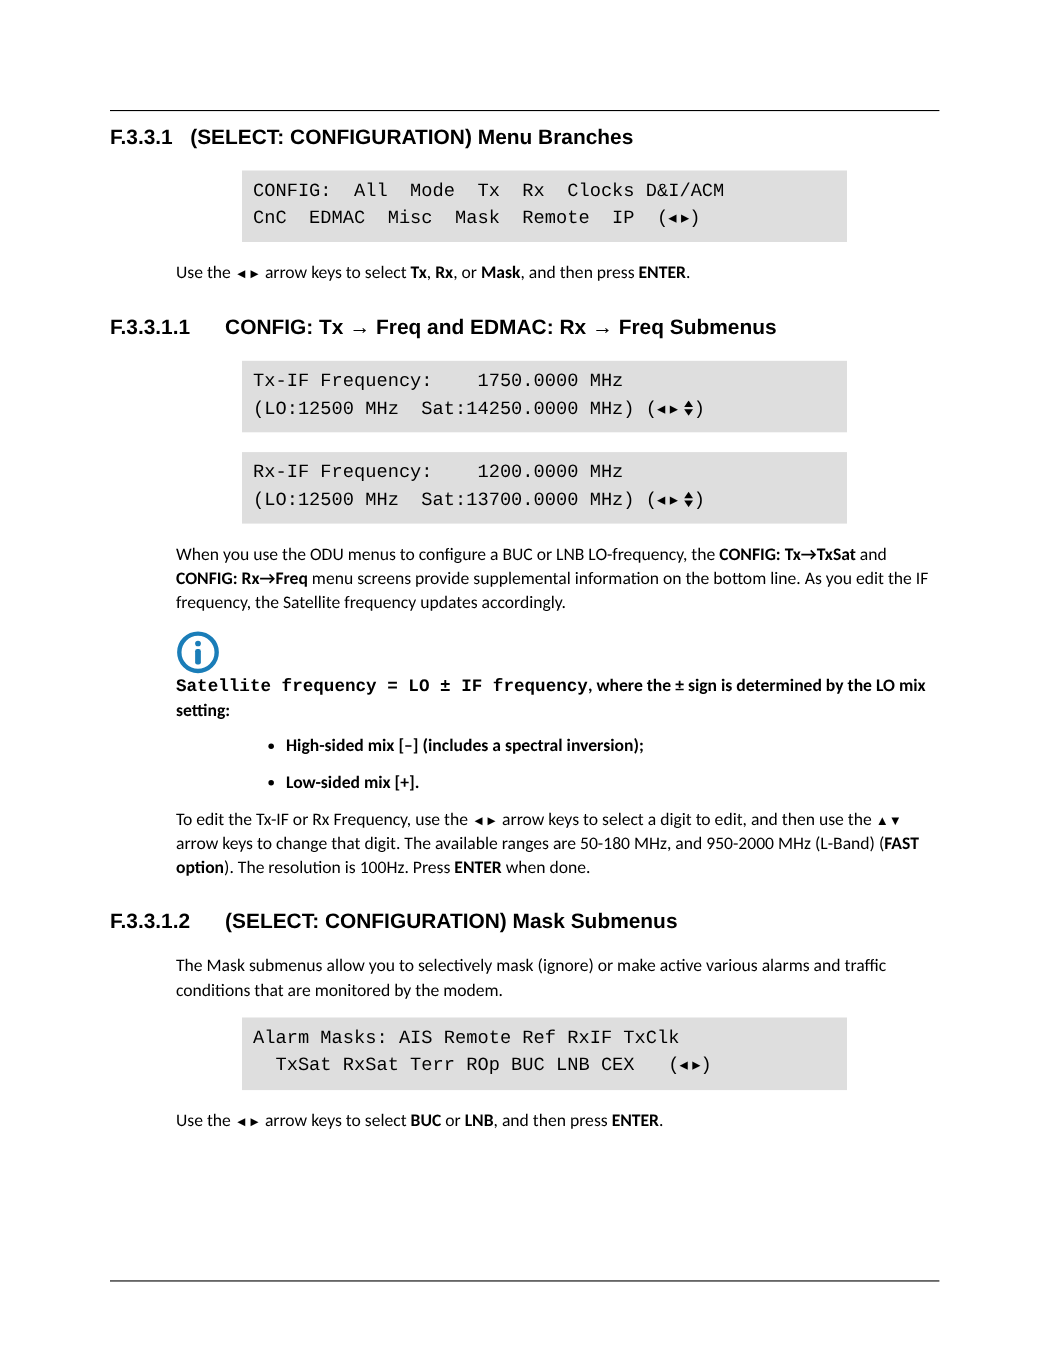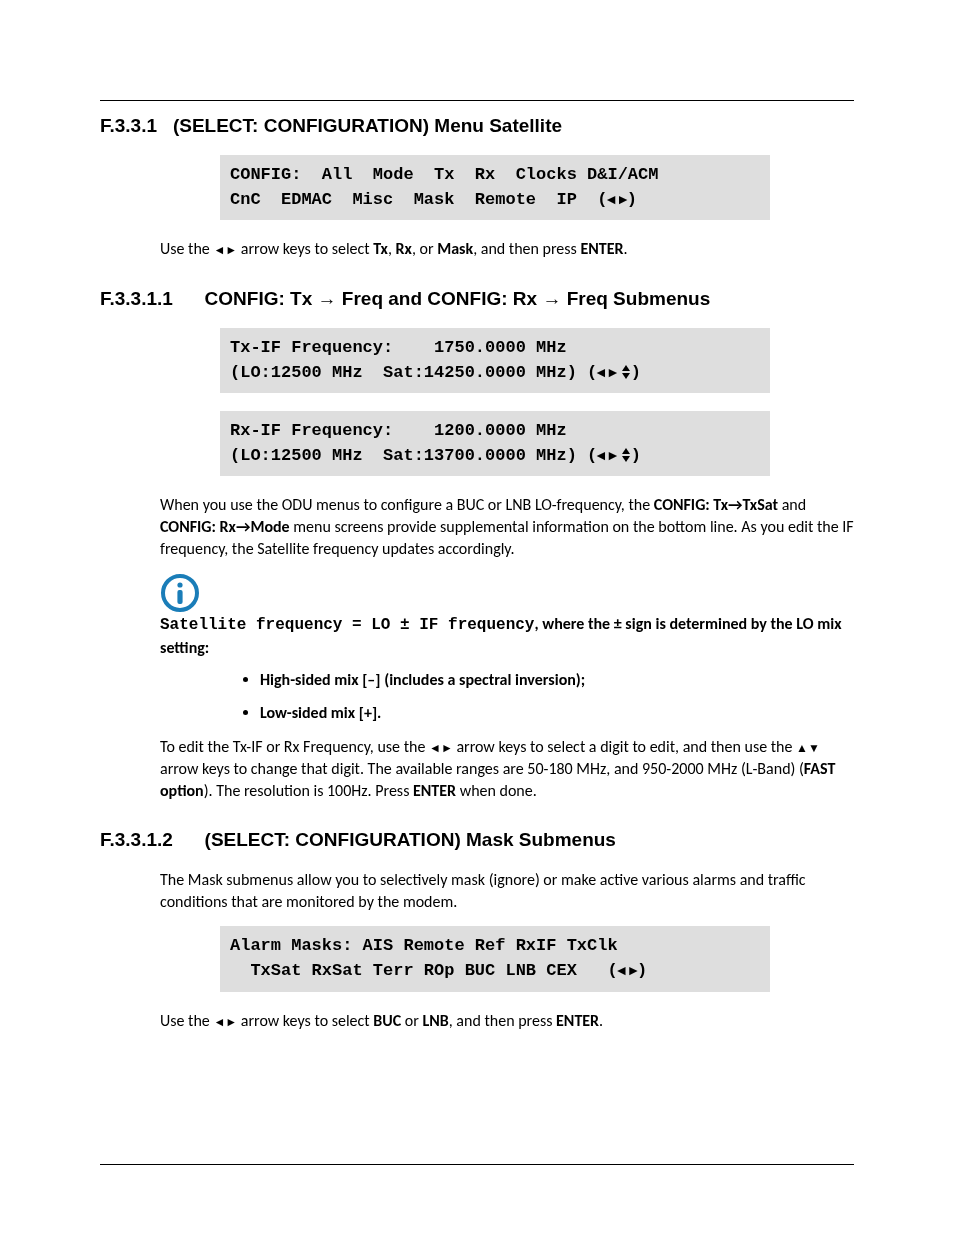--- a/index.html
+++ b/index.html
@@ -24,21 +24,21 @@
   h2 {
     font-family: Arial, Helvetica, sans-serif;
     font-weight: bold;
     font-size: 19px;
     margin: 0 0 18px 0;
   }
   h2.sub { margin-top: 28px; margin-bottom: 18px; }
   .code-block {
     background: #dedede;
     font-family: "Courier New", monospace;
-    font-weight: bold;
+    font-weight: normal;
     font-size: 17px;
     line-height: 1.45;
     padding: 8px 10px;
     margin: 12px 0 18px 120px;
     width: 530px;
     white-space: pre;
   }
   .arrow-glyph { font-family: Arial, sans-serif; font-size: 15px; }
   .body-text {
     margin: 0 0 14px 60px;
@@ -82,49 +82,49 @@
   }
 </style>
 </head>
 <body>
 
 <div class="page">
   <div class="rule"></div>
 
   <h2>
     <span>F.3.3.1</span>&nbsp;&nbsp;
-    <span>(SELECT: CONFIGURATION) Menu Satellite</span>
+    <span>(SELECT: CONFIGURATION) Menu Branches</span>
   </h2>
 
   <div class="code-block"><span>CONFIG:  All  Mode  Tx  Rx  Clocks D&amp;I/ACM</span>
 <span>CnC  EDMAC  Misc  Mask  Remote  IP  (</span><span class="arrow-glyph"><span>◂</span> <span>▸</span></span><span>)</span></div>
 
   <p class="body-text">
     <span>Use the </span><span class="tri">◄</span><span class="tri">►</span><span> arrow keys to select </span><span class="bold">Tx</span><span>, </span><span class="bold">Rx</span><span>, or </span><span class="bold">Mask</span><span>, and then press </span><span class="bold">ENTER</span><span>.</span>
   </p>
 
   <h2 class="sub">
     <span>F.3.3.1.1</span>&nbsp;&nbsp;&nbsp;&nbsp;&nbsp;
-    <span>CONFIG: Tx </span><span>→</span><span> Freq and CONFIG: Rx  </span><span>→</span><span> Freq Submenus</span>
+    <span>CONFIG: Tx </span><span>→</span><span> Freq and EDMAC: Rx  </span><span>→</span><span> Freq Submenus</span>
   </h2>
 
   <div class="code-block"><span>Tx-IF Frequency:    1750.0000 MHz</span>
 <span>(LO:12500 MHz  Sat:14250.0000 MHz) (</span><span class="arrow-glyph"><span>◂</span> <span>▸</span> <svg width="10" height="14" viewBox="0 0 10 14" style="vertical-align:-2px">
           <polygon points="5,0 9,6 1,6" fill="#000"></polygon>
           <polygon points="5,14 9,8 1,8" fill="#000"></polygon>
         </svg></span><span>)</span></div>
 
   <div class="code-block"><span>Rx-IF Frequency:    1200.0000 MHz</span>
 <span>(LO:12500 MHz  Sat:13700.0000 MHz) (</span><span class="arrow-glyph"><span>◂</span> <span>▸</span> <svg width="10" height="14" viewBox="0 0 10 14" style="vertical-align:-2px">
           <polygon points="5,0 9,6 1,6" fill="#000"></polygon>
           <polygon points="5,14 9,8 1,8" fill="#000"></polygon>
         </svg></span><span>)</span></div>
 
   <p class="body-text">
-    <span>When you use the ODU menus to configure a BUC or LNB LO-frequency, the </span><span class="bold">CONFIG: Tx→TxSat</span><span> and </span><span class="bold">CONFIG: Rx→Mode</span><span> menu screens provide supplemental information on the bottom line. As you edit the IF frequency, the Satellite frequency updates accordingly.</span>
+    <span>When you use the ODU menus to configure a BUC or LNB LO-frequency, the </span><span class="bold">CONFIG: Tx→TxSat</span><span> and </span><span class="bold">CONFIG: Rx→Freq</span><span> menu screens provide supplemental information on the bottom line. As you edit the IF frequency, the Satellite frequency updates accordingly.</span>
   </p>
 
   <div class="note-row">
     <svg class="note-icon" viewBox="0 0 40 40">
       <circle cx="20" cy="20" r="17" fill="none" stroke="#1a7db8" stroke-width="4"></circle>
       <circle cx="20" cy="12" r="2.6" fill="#1a7db8"></circle>
       <rect x="17.4" y="17" width="5.2" height="14" rx="2" fill="#1a7db8"></rect>
     </svg>
     <div class="note-text">
       <span class="mono bold">Satellite frequency = LO ± IF frequency</span><span>, where the ± sign is determined by the LO mix setting:</span>

